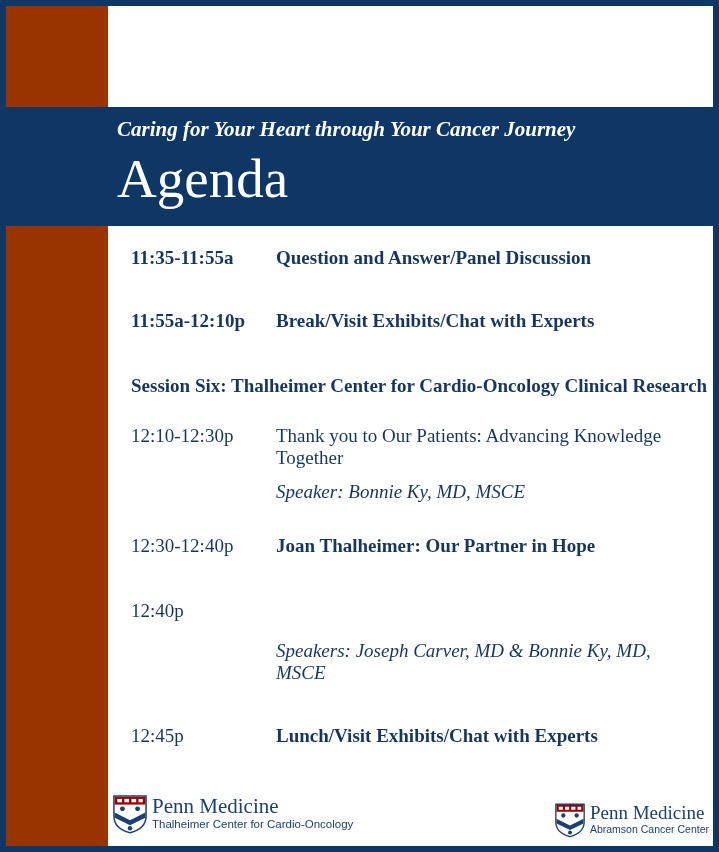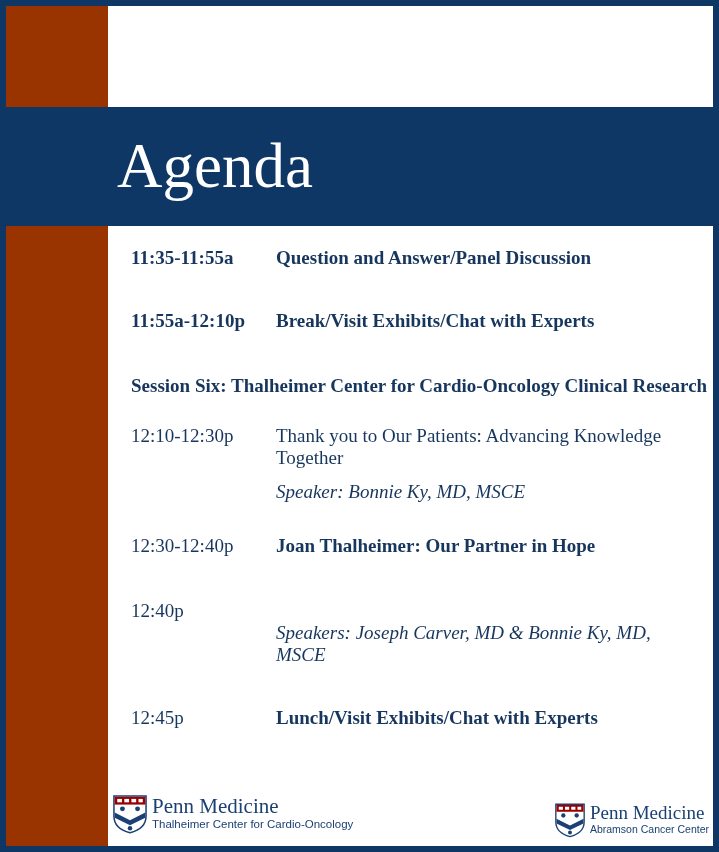--- a/index.html
+++ b/index.html
@@ -45,24 +45,24 @@
     padding-left: 111px;
     padding-top: 9px;
   }
   .banner-subtitle {
     font-size: 21px;
     font-weight: bold;
     font-style: italic;
     line-height: 26px;
   }
   .banner-heading {
-    font-size: 63px;
+    font-size: 55px;
     line-height: 66px;
     font-weight: normal;
-    margin-top: 17px;
+    margin-top: 4px;
     letter-spacing: 0px;
   }
 
   
   .body-row {
     position: relative;
     display: flex;
     height: 620px;
   }
   .side-stripe {
@@ -99,21 +99,21 @@
     width: 400px;
   }
 
   .mt-item1 { margin-top: 21px; }
   .mt-item2 { margin-top: 41px; }
   .mt-session { margin-top: 43px; }
   .mt-item4 { margin-top: 28px; }
   .mt-speaker4 { margin-top: 12px; }
   .mt-item5 { margin-top: 32px; }
   .mt-item6 { margin-top: 43px; }
-  .mt-speaker6 { margin-top: 0; }
+  .mt-speaker6 { margin-top: 18px; }
   .mt-item7 { margin-top: 41px; }
 
   
   .logo {
     position: absolute;
     display: flex;
     align-items: flex-start;
   }
   .logo-left { left: 5px; bottom: 7px; }
   .logo-right { right: 12px; bottom: 3px; }
@@ -139,20 +139,21 @@
 </head>
 <body>
 
 <div class="page">
 
   <div class="header-row">
     <div class="header-block"></div>
   </div>
 
   <div class="banner">
+    <div class="banner-subtitle">Caring for Your Heart through Your Cancer Journey</div>
     <div class="banner-heading">Agenda</div>
   </div>
 
   <div class="body-row">
     <div class="side-stripe"></div>
     <div class="content">
 
       <div class="agenda-row mt-item1">
         <div class="time-cell bold">11:35-11:55a</div>
         <div class="desc-cell bold">Question and Answer/Panel Discussion</div>

